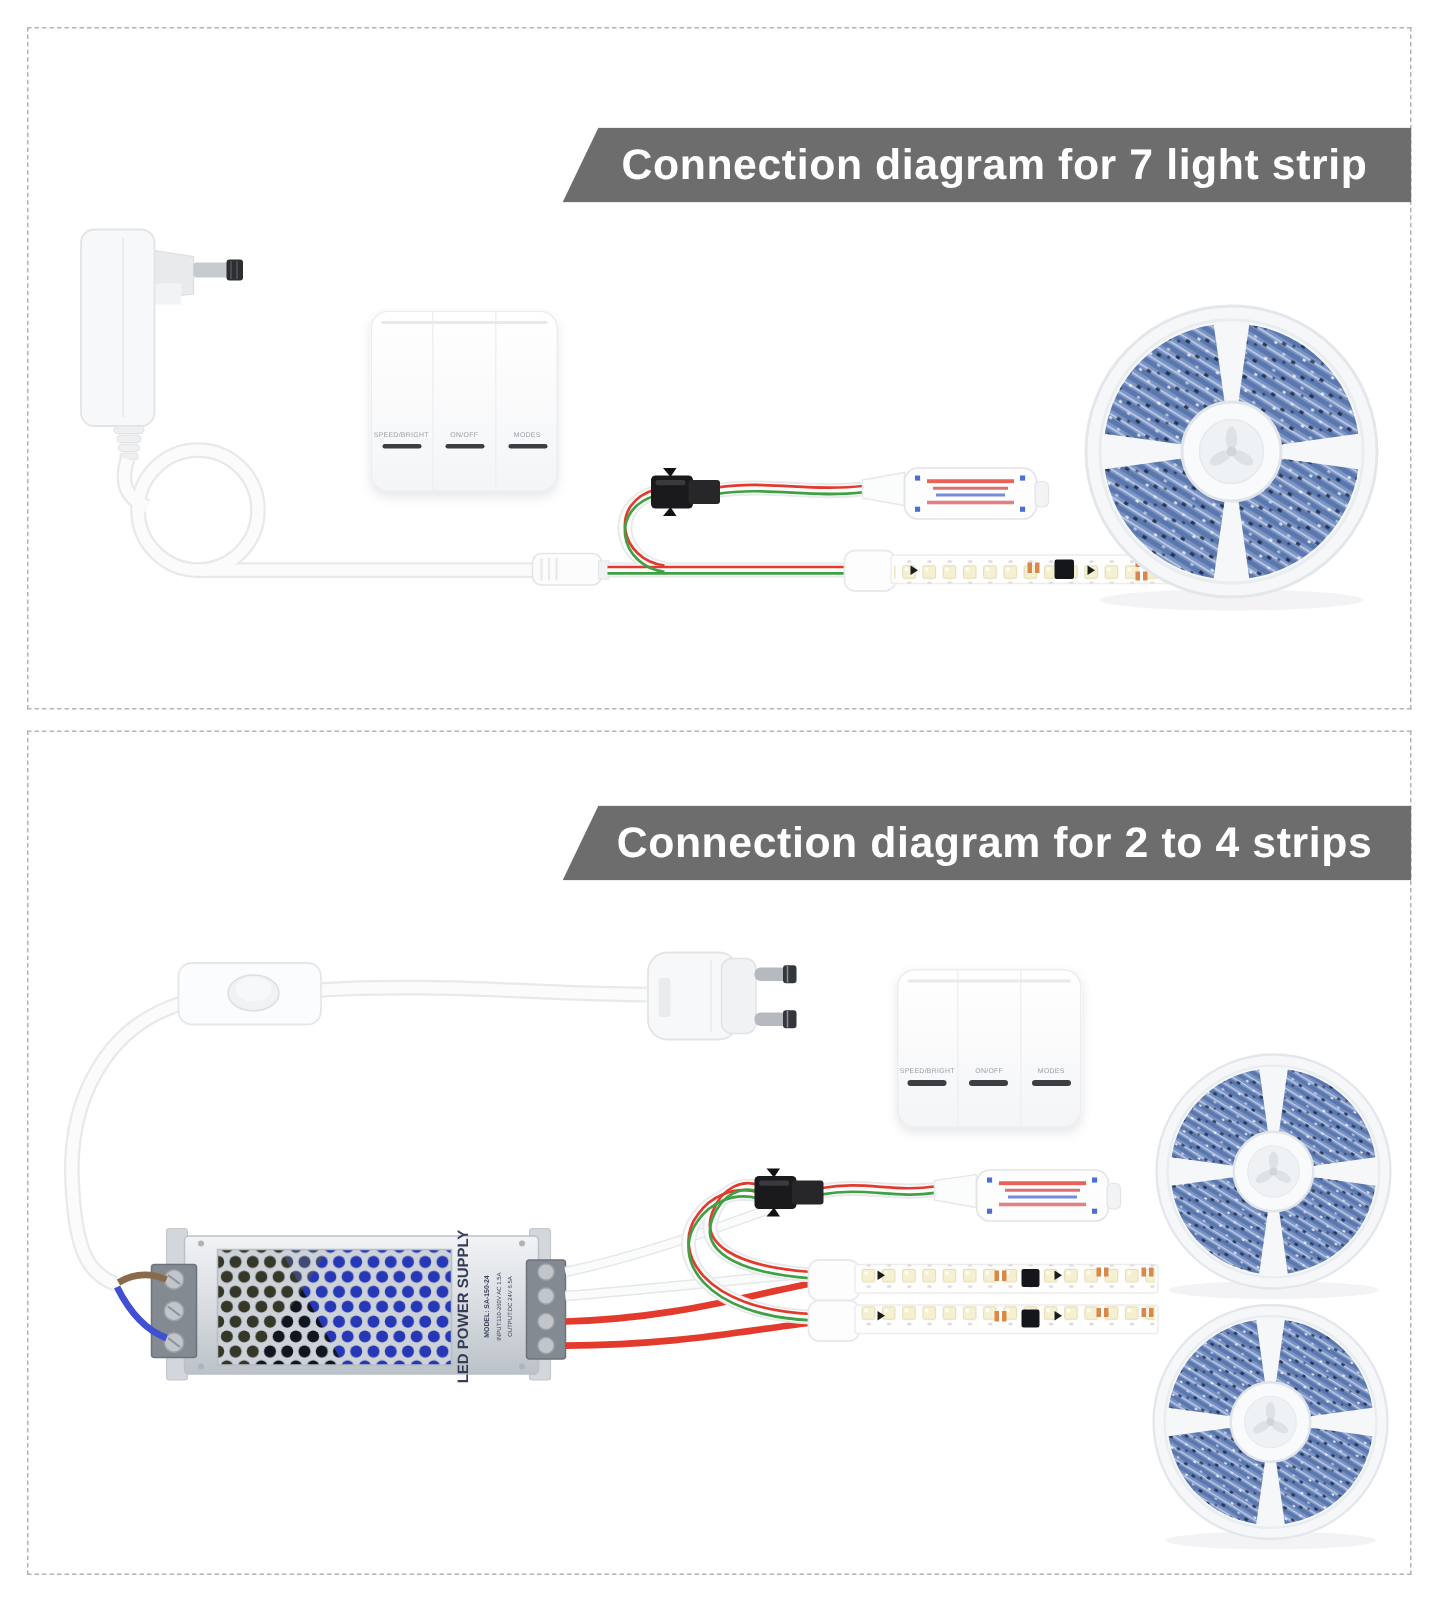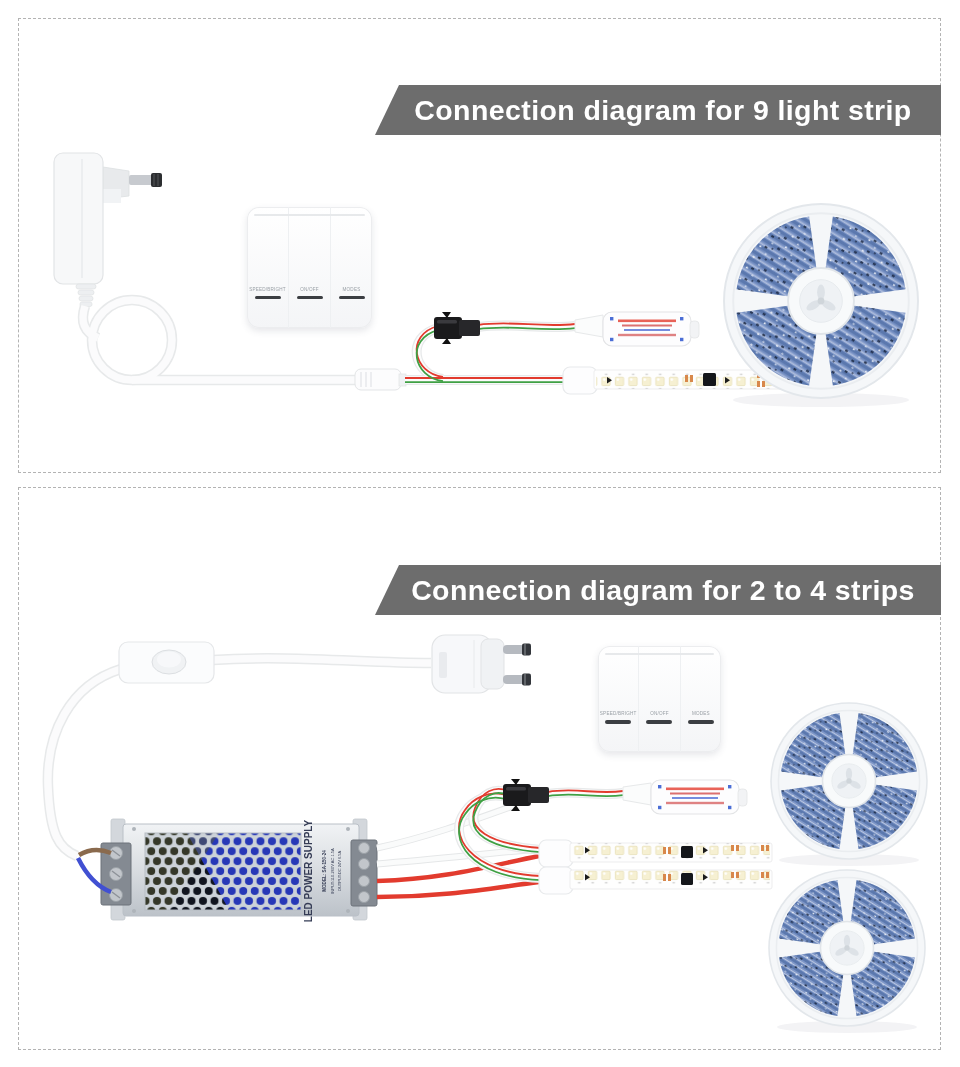--- a/index.html
+++ b/index.html
@@ -8,21 +8,21 @@
   .panel{position:absolute;left:18px;width:923px;border:1px dashed var(--panel_border,#b3b3b3);box-sizing:border-box;}
   #panel1{top:18px;height:455px;}
   #panel2{top:487px;height:563px;}
   .panel > svg{position:absolute;left:0;top:0;}
   .banner{position:absolute;right:-1px;height:50px;width:566px;
           background:var(--banner_bg,#6d6d6d);
           clip-path:polygon(24px 0,100% 0,100% 100%,0 100%);
           display:flex;align-items:center;justify-content:center;
           padding-left:10px;box-sizing:border-box;z-index:5;}
   #banner1{top:66px;}
-  #banner2{top:49px;margin-top:28px;}
+  #banner2{top:49px;}
   .banner span{color:var(--banner_text,#fff);font-size:28.5px;font-weight:bold;letter-spacing:.4px;white-space:nowrap;}
   .remote{position:absolute;border-radius:12px;z-index:4;
           background:linear-gradient(180deg,#ffffff,#f4f5f7);
           box-shadow:0 3px 7px rgba(60,70,90,.13), inset 0 0 0 1px #ecedef;
           display:flex;}
   .remote-top{position:absolute;top:7px;left:7px;right:7px;height:2px;background:#e7e9eb;border-radius:1px;}
   .remote-btn{flex:1;display:flex;flex-direction:column;align-items:center;justify-content:flex-end;
               padding-bottom:23%;}
   .remote-btn + .remote-btn{border-left:1px solid #eef0f2;}
   .remote-label{font-size:4.6px;color:#9aa0a6;letter-spacing:.2px;margin-bottom:4px;white-space:nowrap;}
@@ -178,21 +178,21 @@
       <rect x="743" y="353" width="3" height="6" fill="#d8884b"></rect>
       <rect x="738" y="362" width="3" height="6" fill="#d8884b"></rect>
       <rect x="743" y="362" width="3" height="6" fill="#d8884b"></rect>
     </g>
 
     <ellipse cx="802" cy="381" rx="88" ry="7" fill="#0a1c33" opacity=".05"></ellipse>
     <use href="#reel" transform="translate(802,282) scale(0.97)"></use>
   </svg>
 
   <div class="banner" id="banner1">
-    <span>Connection diagram for 9 light strip</span>
+    <span>Connection diagram for 7 light strip</span>
   </div>
 
   <div class="remote" style="left:228px;top:188px;width:125px;height:121px;">
     <div class="remote-top"></div>
     <div class="remote-btn">
       <span class="remote-label">SPEED/BRIGHT</span>
       <div class="remote-bar"></div>
     </div>
     <div class="remote-btn">
       <span class="remote-label">ON/OFF</span>

